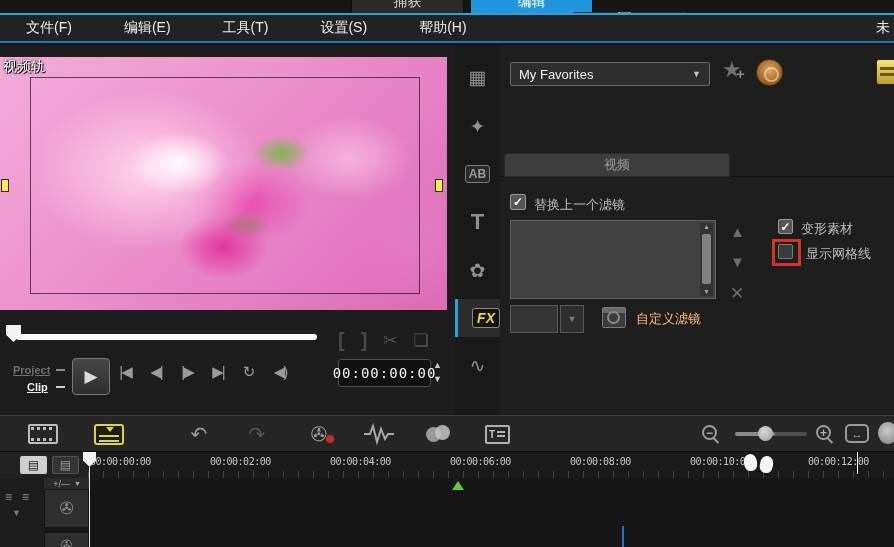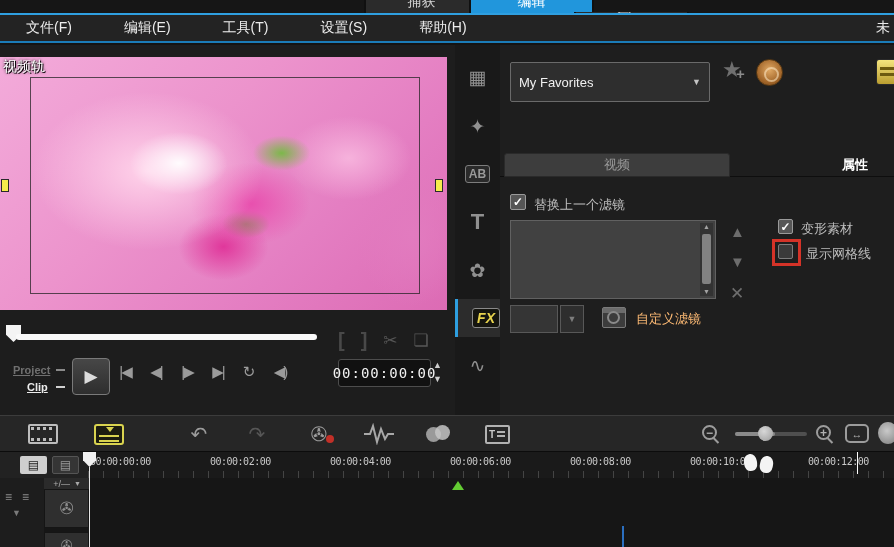--- a/index.html
+++ b/index.html
@@ -48,21 +48,21 @@
 
   
   .vtools{position:absolute;left:455px;top:45px;width:45px;height:370px;background:#191919;}
   .vtool{position:absolute;left:7px;width:31px;height:30px;display:flex;align-items:center;justify-content:center;color:#909090;font-size:19px;}
   .vtool .boxed{border:1px solid #7d7d7d;border-radius:3px;font-size:12px;font-weight:bold;padding:1px 3px;color:#9a9a9a;background:#2a2a2a;}
   .vtool-active{position:absolute;left:0;width:45px;height:38px;background:#2c2c2c;border-left:3px solid #2e9fe0;display:flex;align-items:center;justify-content:center;}
   .vtool-active .fx{border:1px solid #8a8a8a;border-radius:3px;padding:1px 4px;font-size:14px;font-weight:bold;font-style:italic;color:#e8d44d;background:#15150f;}
 
   
   .rpanel{position:absolute;left:500px;top:45px;width:394px;height:370px;background:#1e1e1e;}
-  .dropdown{position:absolute;left:10px;top:17px;width:200px;height:40px;background:#2e2e2e;border:1px solid #6a6a6a;border-radius:2px;color:#f0f0f0;font-size:13px;display:flex;align-items:center;padding:0 8px;}
+  .dropdown{position:absolute;left:10px;top:17px;width:200px;height:24px;background:#2e2e2e;border:1px solid #6a6a6a;border-radius:2px;color:#f0f0f0;font-size:13px;display:flex;align-items:center;padding:0 8px;}
   .dropdown .caret{position:absolute;right:8px;font-size:9px;color:#c4c4c4;}
   .staradd{position:absolute;left:222px;top:12px;color:#6f6f6f;font-size:22px;}
   .staradd .p{position:absolute;left:14px;top:8px;font-size:15px;font-weight:bold;color:#8a8a8a;}
   .badge{position:absolute;left:256px;top:14px;width:27px;height:27px;border-radius:50%;background:radial-gradient(circle at 50% 40%,#e0a864,#a06428 65%,#70431a);border:1px solid #5a3a14;}
   .badge:after{content:"";position:absolute;left:7px;top:7px;width:11px;height:11px;border-radius:50%;border:2px solid rgba(255,235,200,.55);}
   .goldbtn{position:absolute;left:376px;top:14px;width:24px;height:26px;background:linear-gradient(#f4e47e,#bb9e30);border:1px solid #2a2a2a;border-radius:3px;}
   .goldbtn:after{content:"";position:absolute;left:3px;top:7px;width:14px;height:3px;background:#6d5a10;box-shadow:0 6px 0 #6d5a10;}
   .otabs{position:absolute;left:0;top:107px;width:394px;height:25px;border-bottom:1px solid #0e0e0e;}
   .tab-video{position:absolute;left:4px;top:1px;width:226px;height:24px;background:#3d3d3d;border:1px solid #2a2a2a;border-radius:3px 3px 0 0;color:#9b9b9b;font-size:13px;display:flex;align-items:center;justify-content:center;}
   .tab-attr{position:absolute;left:230px;right:0;top:1px;height:24px;color:#fff;font-size:13px;font-weight:bold;display:flex;align-items:center;justify-content:flex-end;padding-right:26px;}
@@ -129,21 +129,21 @@
   .grip i{position:absolute;left:2px;width:2px;height:2px;background:#7a5210;box-shadow:0 5px 0 #7a5210,0 10px 0 #7a5210;top:12px;display:block;}
   .greentri{position:absolute;left:452px;top:3px;width:0;height:0;border-left:6px solid transparent;border-right:6px solid transparent;border-bottom:9px solid #63cc33;z-index:5;}
   .bluestub{position:absolute;left:622px;top:48px;width:2px;height:21px;background:#2b6fc0;}
 </style>
 </head>
 <body>
 
 <div class="screen">
 
   <div class="toptabs">
-    <div class="toptab" style="left:364px;width:115px;">
+    <div class="toptab" style="left:350px;width:115px;">
         <span>捕获</span>
       </div>
     <div class="toptab active" style="left:469px;width:125px;">
         <span>编辑</span>
       </div>
     <div class="toptab" style="left:574px;width:115px;margin-top:12px;">
         <span>分享</span>
       </div>
   </div>
   <div class="topline"></div>
@@ -230,21 +230,20 @@
     </div>
     <div class="staradd">
       <span>★</span>
       <span class="p">+</span>
     </div>
     <div class="badge"></div>
     <div class="goldbtn"></div>
 
     <div class="otabs">
       <div class="tab-video">视频</div>
-      <div class="tab-attr">属性</div>
     </div>
 
     <div class="cb" style="left:10px;top:149px;">
         <span>✓</span>
       </div>
     <span class="cblabel" style="left:34px;top:151px;">替换上一个滤镜</span>
 
     <div class="listbox">
       <div class="sbar">
         <span>▲</span>

